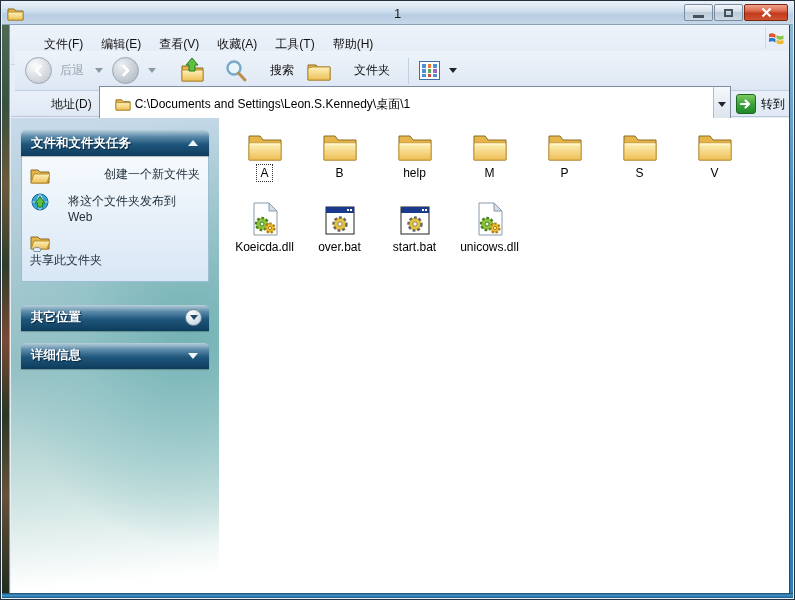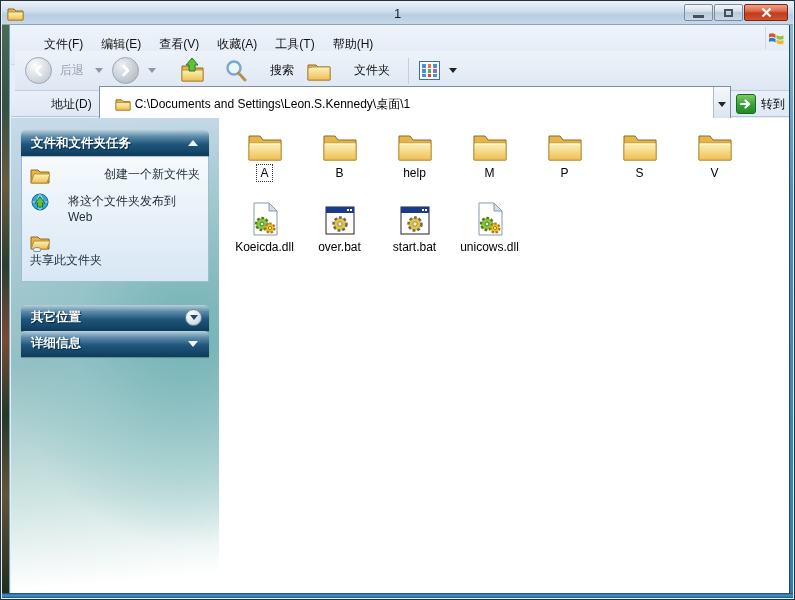--- a/index.html
+++ b/index.html
@@ -140,21 +140,21 @@
   .panel-head .circ-btn .tri { width:0; height:0; border-left:4px solid transparent; border-right:4px solid transparent; border-top:5px solid #23486b; }
   .panel-body {
     background:linear-gradient(180deg,#f6fafd,#d8e7f5);
     border:1px solid #9dbdd4; border-top:none; padding:10px 8px 10px 8px;
   }
   .task-row { display:flex; align-items:flex-start; margin-bottom:9px;justify-content:space-between; }
   .task-row:last-child { margin-bottom:2px;flex-direction:column; }
   .task-row .ticon { flex:none; width:20px; height:18px; margin-right:7px; }
   .task-row .tlabel { color:#22303c; max-width:132px; line-height:1.35; cursor:pointer; }
   .panel.gap22 { margin-top:23px; }
-  .panel.gap12 { }
+  .panel.gap12 { margin-top:12px; }
 
   
   .filearea { flex:1; padding:8px 0 0 8px; }
   .icon-row { display:flex; }
   .cell { width:75px; height:74px; display:flex; flex-direction:column; align-items:center; }
   .cell .icn { width:36px; height:36px; display:flex; align-items:flex-end; justify-content:center; }
   .cell .lbl { margin-top:2px; color:#000; padding:1px 3px; border:1px dotted transparent; max-width:72px; white-space:nowrap; }
   .cell.selected .lbl { border:1px dotted #333; }
 </style>
 </head>

